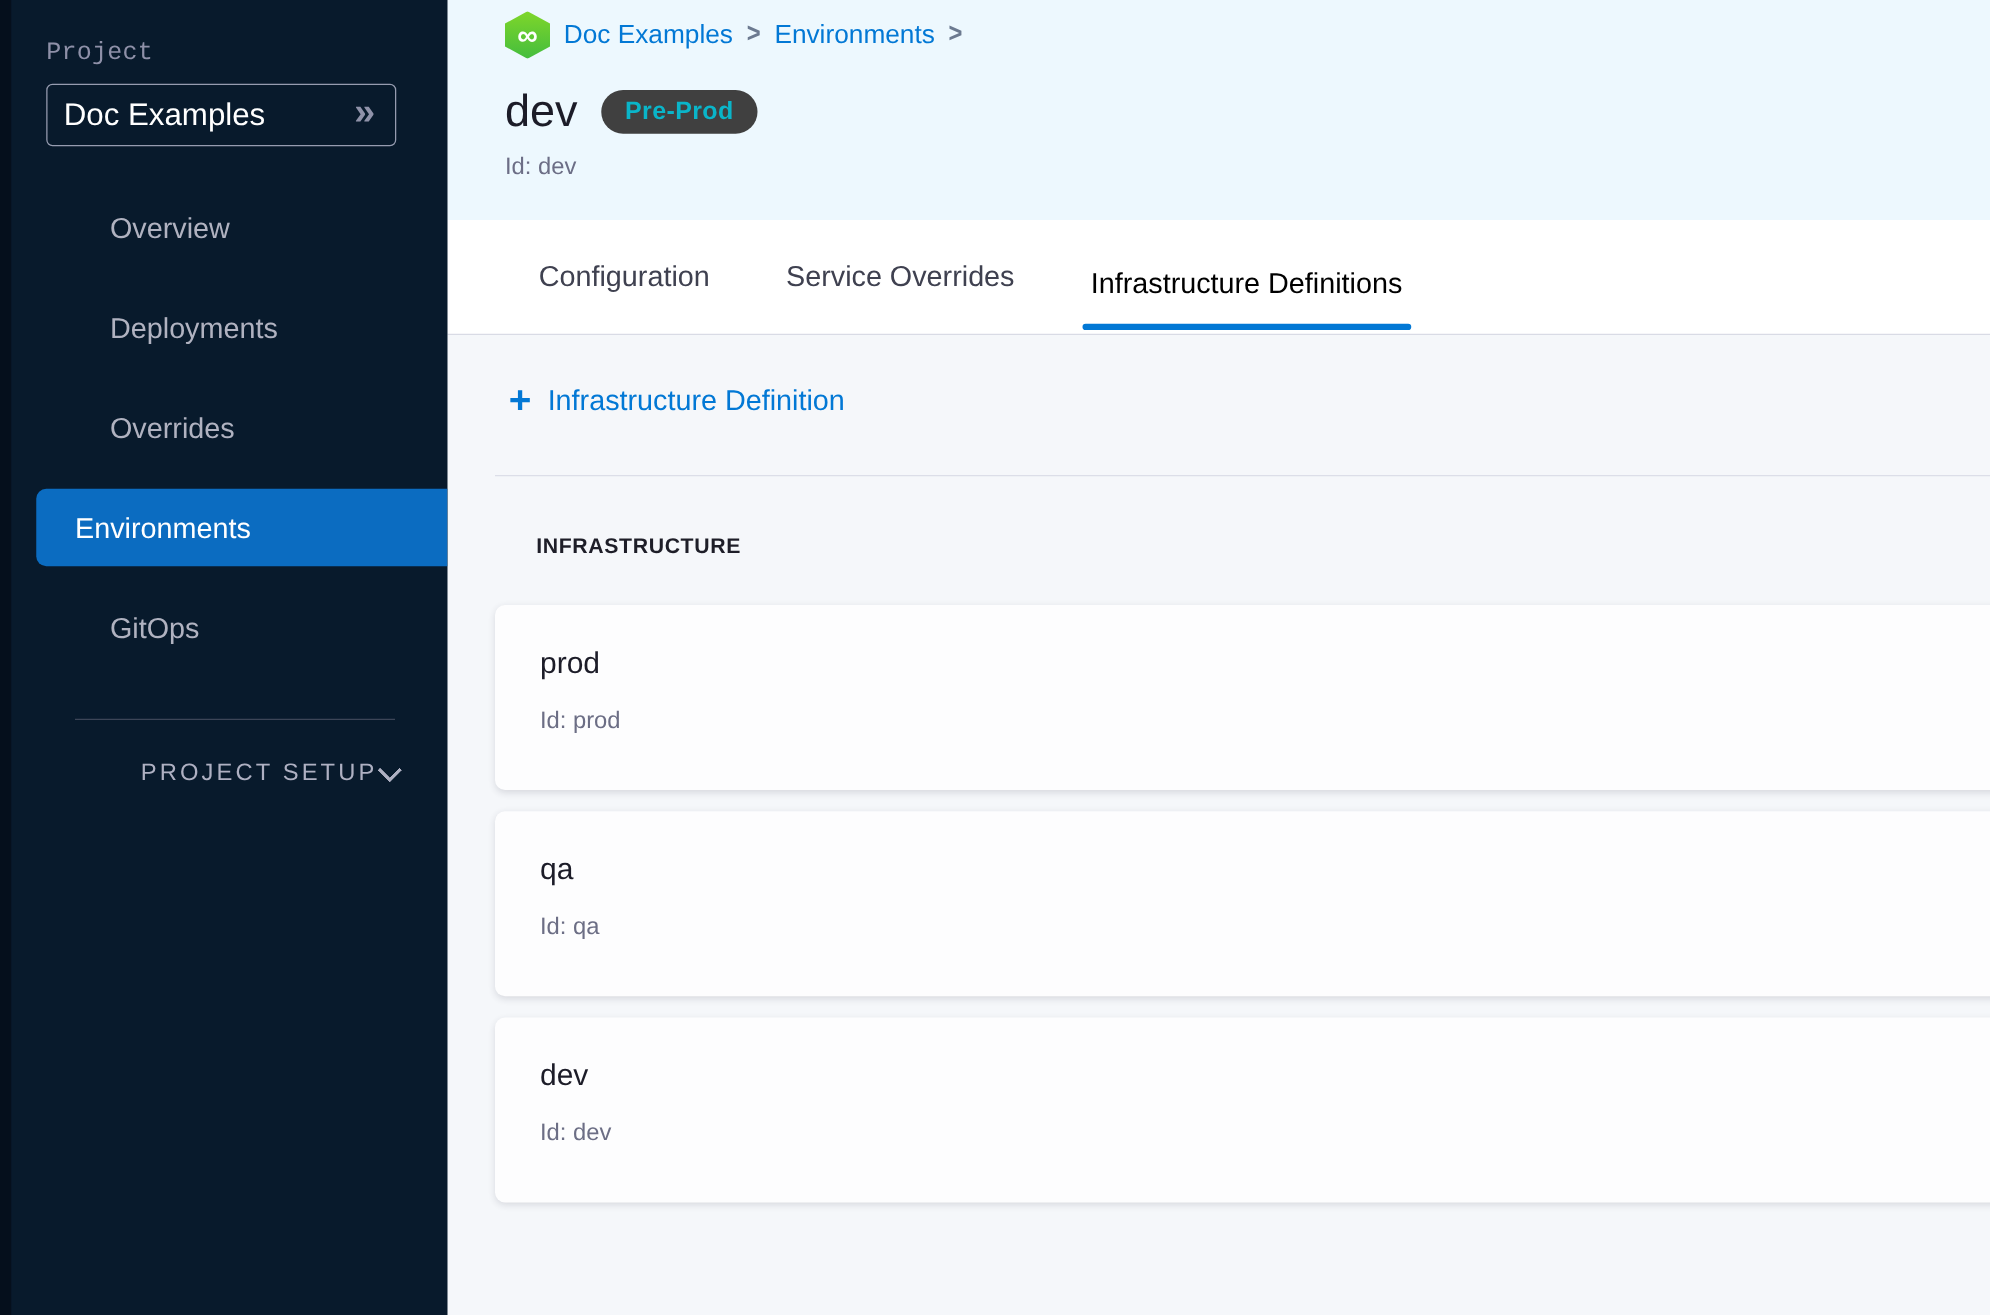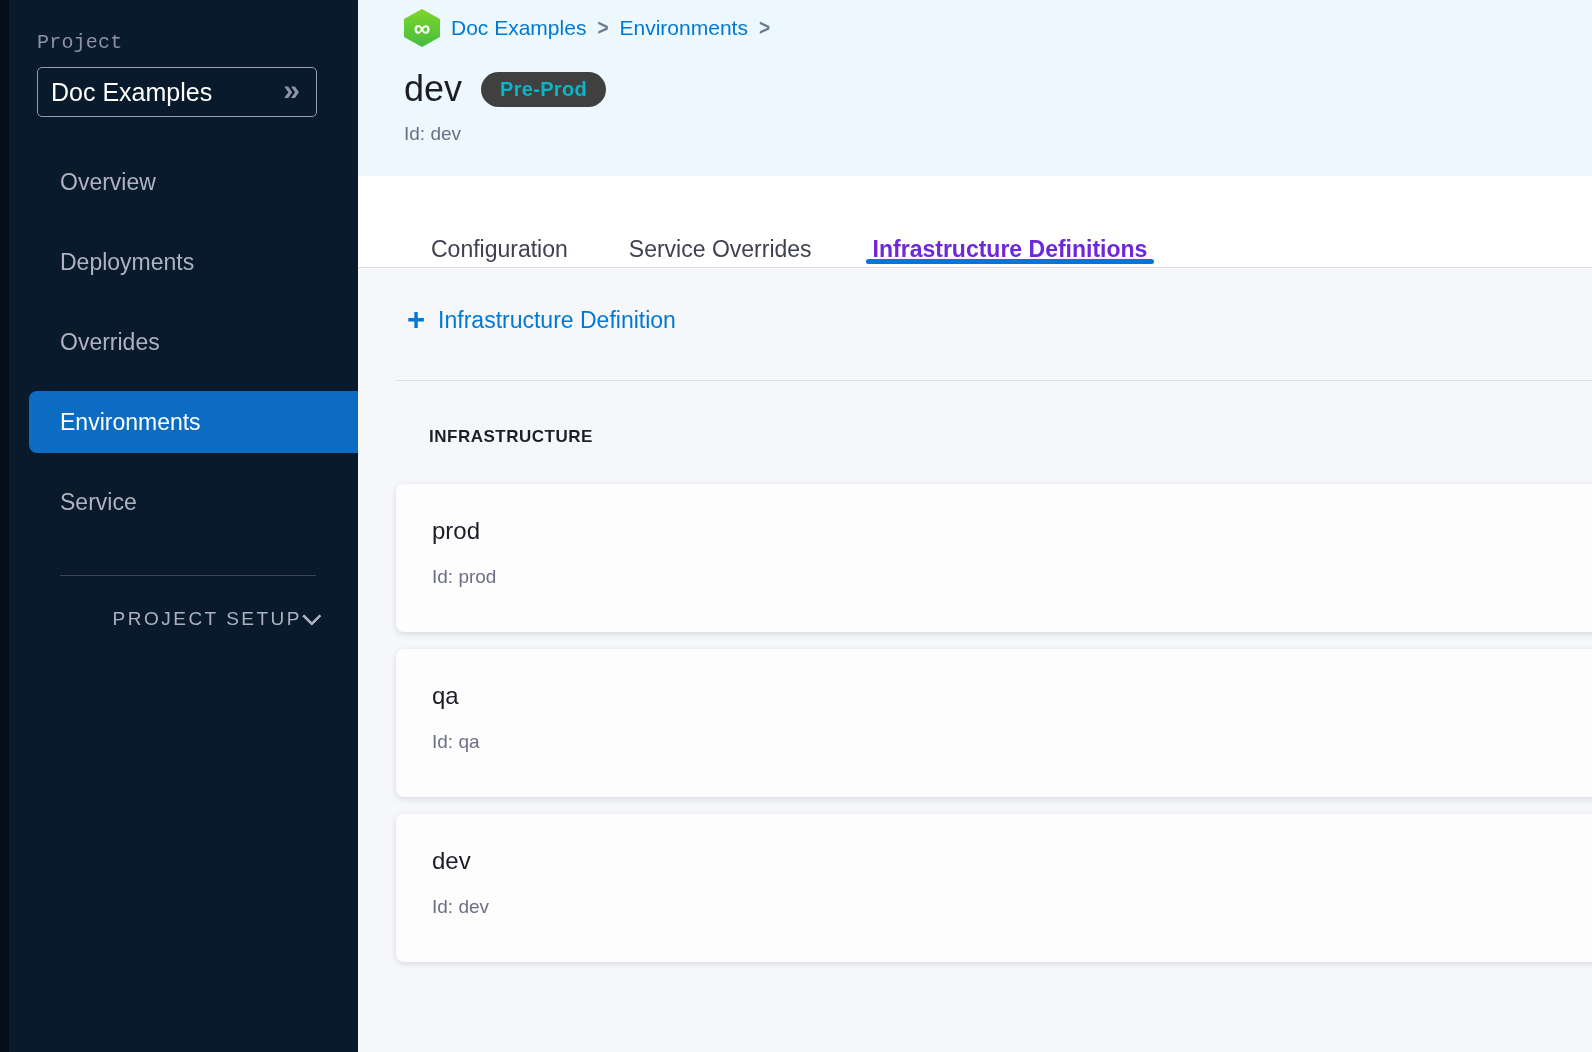--- a/index.html
+++ b/index.html
@@ -38,21 +38,21 @@
   }
   .project-selector .value { color:#ffffff; font-size:25px; }
   .project-selector .dbl-chevron {
     color:#8f92a9; font-size:30px; line-height:1; font-weight:700;
     transform:translateY(-2px);
   }
   .nav { margin-top:34px; display:flex; flex-direction:column; }
   .nav-item {
     height:62px; margin-bottom:18px;
     display:flex; align-items:center;
-    padding-left:60px;
+    padding-left:88px;
     color:#b0b2c0; font-size:23px;
     cursor:pointer;
   }
   .nav-item.active {
     margin-left:29px; padding-left:31px;
     background:#0b6cc1;
     border-radius:8px 0 0 8px;
     color:#ffffff;
   }
   .sidebar-divider {
@@ -99,26 +99,26 @@
   }
   .entity-id { margin-top:13px; font-size:19px; color:#6c6e86; }
 
   .tabbar {
     height:92px; background:#ffffff;
     border-bottom:1px solid #d9dbe5;
     display:flex; padding-left:66px; gap:47px;
   }
   .tab {
     position:relative;
-    display:flex; align-items:flex-end;
+    display:flex; align-items:center;
     font-size:23px; color:#3f4150;
     padding:4px 7px;
     cursor:pointer; white-space:nowrap;
   }
-  .tab.active { font-weight:700; color:#6d28d9;margin-top:10px; }
+  .tab.active { font-weight:400; color:#000000;margin-top:10px; }
   .tab.active::after {
     content:""; position:absolute; left:0; right:0; bottom:3px;
     height:5px; background:#0278d5; border-radius:4px;
   }
 
   .content { flex:1; background:#f5f7fa; overflow:hidden; }
   .add-row {
     margin:37px 0 0 49px;
     display:inline-flex; align-items:center; gap:13px;
     color:#0278d5; cursor:pointer;
@@ -160,21 +160,21 @@
     <div class="nav-item">
       <span>Deployments</span>
     </div>
     <div class="nav-item">
       <span>Overrides</span>
     </div>
     <div class="nav-item active">
       <span>Environments</span>
     </div>
     <div class="nav-item">
-      <span>Service</span>
+      <span>GitOps</span>
     </div>
   </nav>
 
   <div class="sidebar-divider"></div>
 
   <div class="project-setup">
     <span>PROJECT SETUP</span>
     <span class="chevron-down"></span>
   </div>
 </aside>

